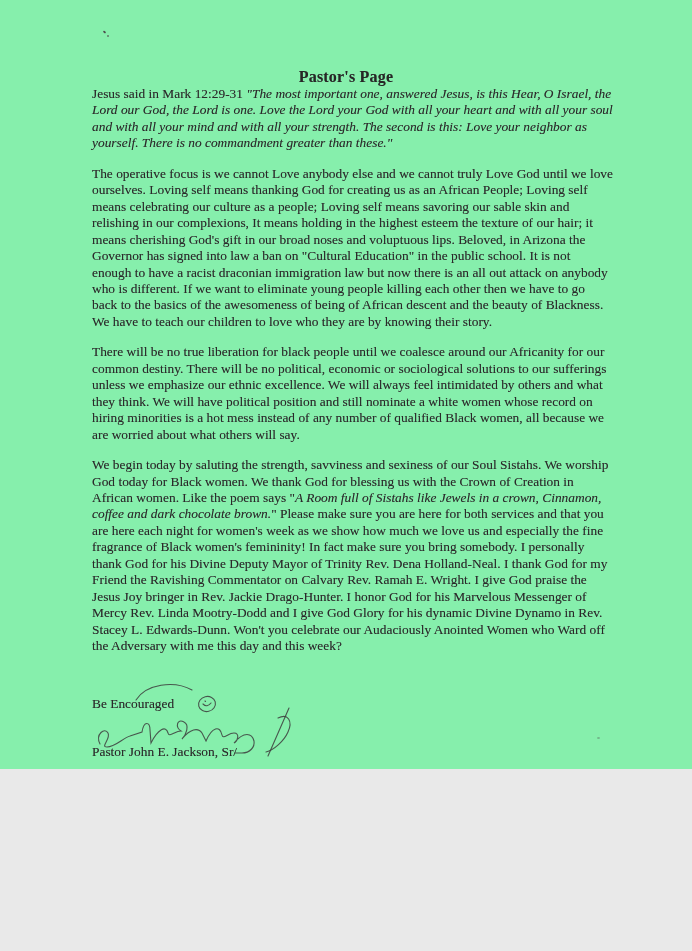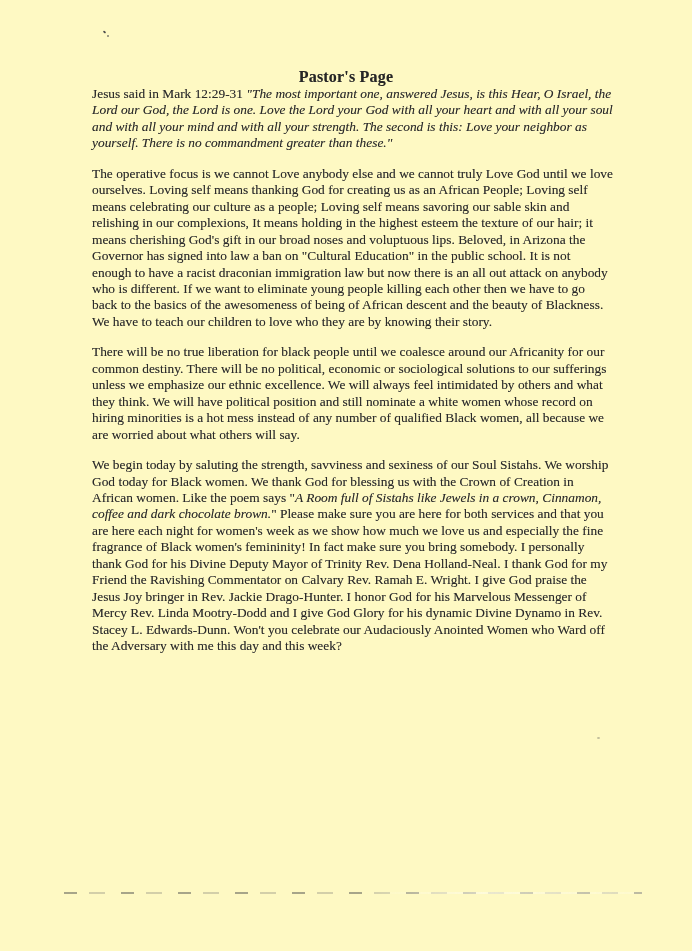--- a/index.html
+++ b/index.html
@@ -4,23 +4,23 @@
 <style>
   html, body {
     margin: 0;
     padding: 0;
     background: #e9e9e9;
     font-family: "Liberation Serif", serif;
   }
   .page {
     position: relative;
     width: 692px;
-    height: 951px;
+    height: 769px;
     margin: 0 auto;
-    background: #fef9c3;
+    background: #86efac;
     overflow: hidden;
     color: #2a2a2a;
   }
   
   .page, .page * {
     text-shadow: 0 0 0.55px rgba(70,70,70,0.45);
   }
   .title {
     position: absolute;
     top: 68px;
@@ -122,16 +122,37 @@
 
   <h1 class="title">Pastor's Page</h1>
 
   <div class="body-text">
     <p class="para"><span>Jesus said in Mark 12:29-31 </span><span class="it">"The most important one, answered Jesus, is this Hear, O Israel, the Lord our God, the Lord is one. Love the Lord your God with all your heart and with all your soul and with all your mind and with all your strength. The second is this: Love your neighbor as yourself. There is no commandment greater than these."</span></p>
     <p class="para"><span>The operative focus is we cannot Love anybody else and we cannot truly Love God until we love ourselves. Loving self means thanking God for creating us as an African People; Loving self means celebrating our culture as a people; Loving self means savoring our sable skin and relishing in our complexions, It means holding in the highest esteem the texture of our hair; it means cherishing God's gift in our broad noses and voluptuous lips. Beloved, in Arizona the Governor has signed into law a ban on "Cultural Education" in the public school. It is not enough to have a racist draconian immigration law but now there is an all out attack on anybody who is different. If we want to eliminate young people killing each other then we have to go back to the basics of the awesomeness of being of African descent and the beauty of Blackness. We have to teach our children to love who they are by knowing their story.</span></p>
     <p class="para"><span>There will be no true liberation for black people until we coalesce around our Africanity for our common destiny. There will be no political, economic or sociological solutions to our sufferings unless we emphasize our ethnic excellence. We will always feel intimidated by others and what they think. We will have political position and still nominate a white women whose record on hiring minorities is a hot mess instead of any number of qualified Black women, all because we are worried about what others will say.</span></p>
     <p class="para"><span>We begin today by saluting the strength, savviness and sexiness of our Soul Sistahs. We worship God today for Black women. We thank God for blessing us with the Crown of Creation in African women. Like the poem says "</span><span class="it">A Room full of Sistahs like Jewels in a crown, Cinnamon, coffee and dark chocolate brown.</span><span>" Please make sure you are here for both services and that you are here each night for women's week as we show how much we love us and especially the fine fragrance of Black women's femininity! In fact make sure you bring somebody. I personally thank God for his Divine Deputy Mayor of Trinity Rev. Dena Holland-Neal. I thank God for my Friend the Ravishing Commentator on Calvary Rev. Ramah E. Wright. I give God praise the Jesus Joy bringer in Rev. Jackie Drago-Hunter. I honor God for his Marvelous Messenger of Mercy Rev. Linda Mootry-Dodd and I give God Glory for his dynamic Divine Dynamo in Rev. Stacey L. Edwards-Dunn. Won't you celebrate our Audaciously Anointed Women who Ward off the Adversary with me this day and this week?</span></p>
   </div>
 
+  <div class="closing">
+    <span class="closing-text">Be Encouraged</span>
+
+    <svg class="lasso doodle" width="70" height="22" viewBox="0 0 70 22">
+      <path d="M2,20 C12,4 40,0 58,10"></path>
+    </svg>
+
+    <svg class="smiley doodle" width="26" height="24" viewBox="0 0 26 24">
+      <ellipse cx="13" cy="12" rx="8.5" ry="7.5" transform="rotate(-14 13 12)"></ellipse>
+      <path d="M9,12 Q13,16 17,11"></path>
+      <path d="M11,9 L11.5,9.5"></path>
+    </svg>
+
+    <svg class="signature doodle" width="230" height="58" viewBox="0 0 230 58">
+      <path d="M8,42 C3,32 13,25 16,31 C19,37 8,45 15,45 C23,45 31,36 38,34 L50,30 C52,18 58,20 58,28 L59,41 C66,27 74,23 76,31 C77,36 83,29 89,29 C83,25 85,16 92,20 C98,23 94,33 90,37 C98,27 106,25 110,31 L114,39 C120,25 128,23 130,33 C131,38 136,31 142,31 C148,31 146,39 142,41 C152,29 160,31 162,39 C163,45 158,51 150,51 L143,51"></path>
+      <path d="M186,16 C196,11 201,19 196,30 C192,39 182,48 174,50"></path>
+      <path d="M197,6 L176,54"></path>
+    </svg>
+
+    <div class="sig-name">Pastor John E. Jackson, Sr/</div>
+  </div>
 
   <div class="scan-line"></div>
 
 </div>
 
 </body></html>

